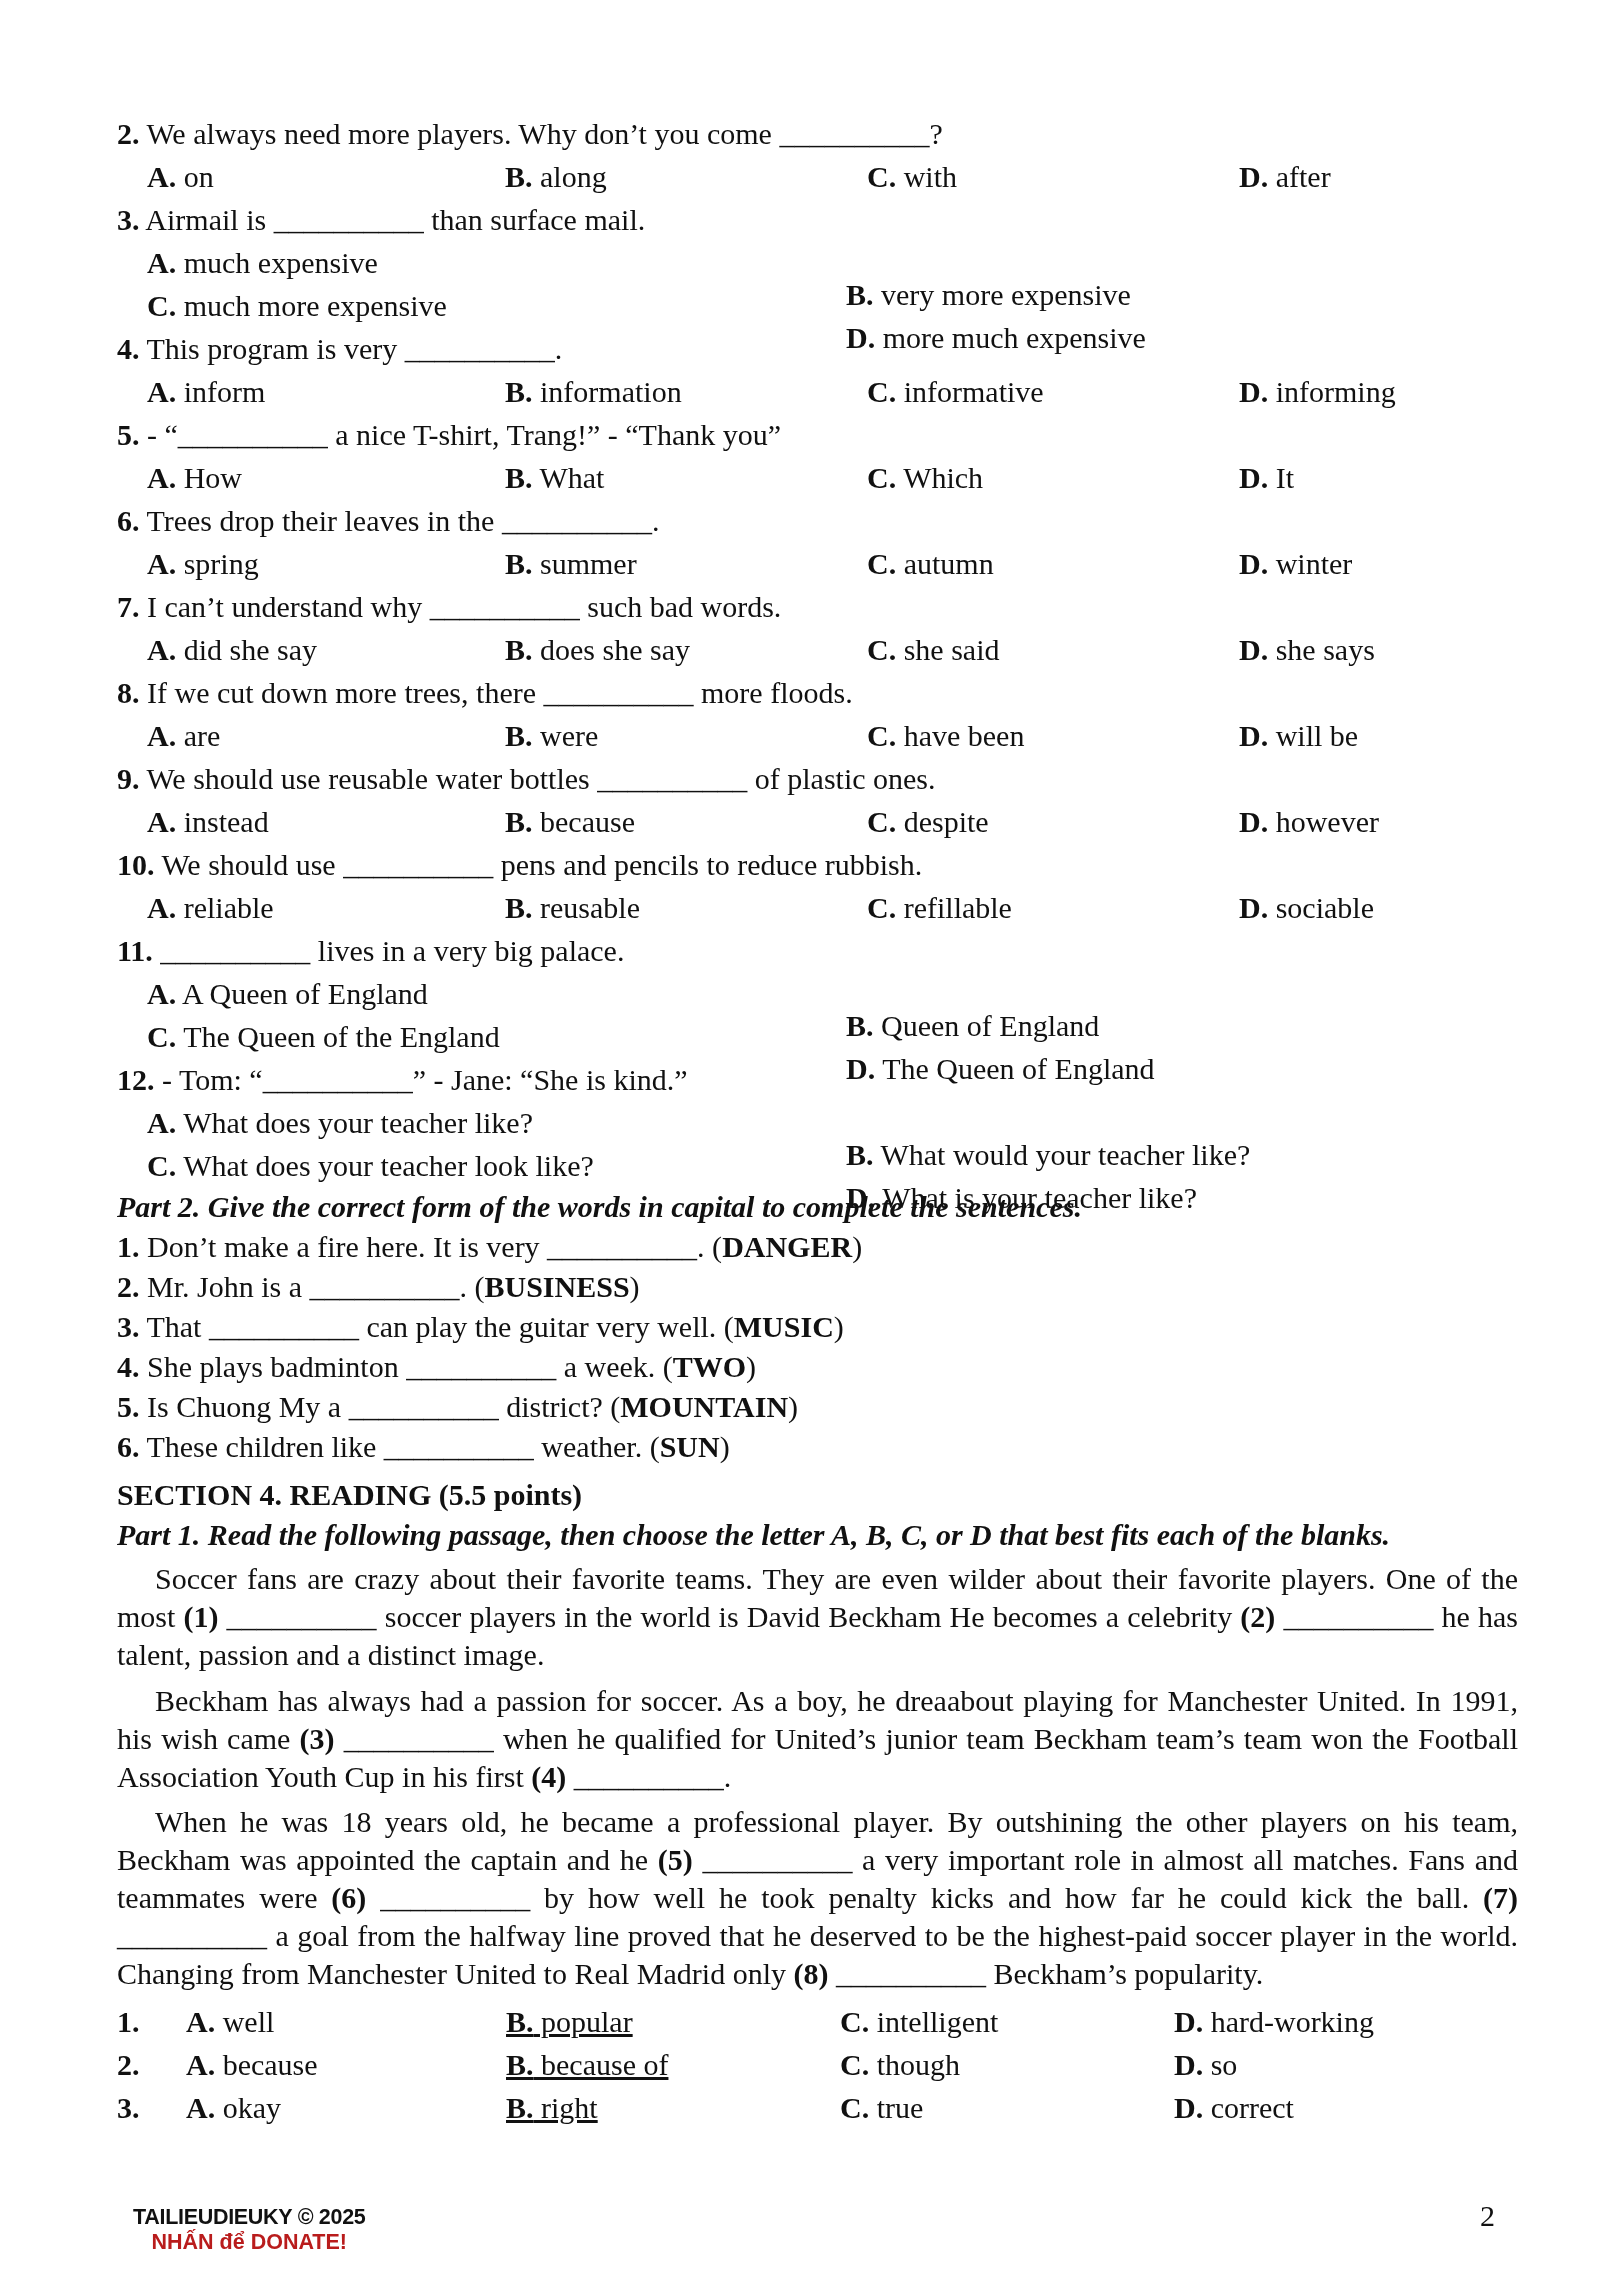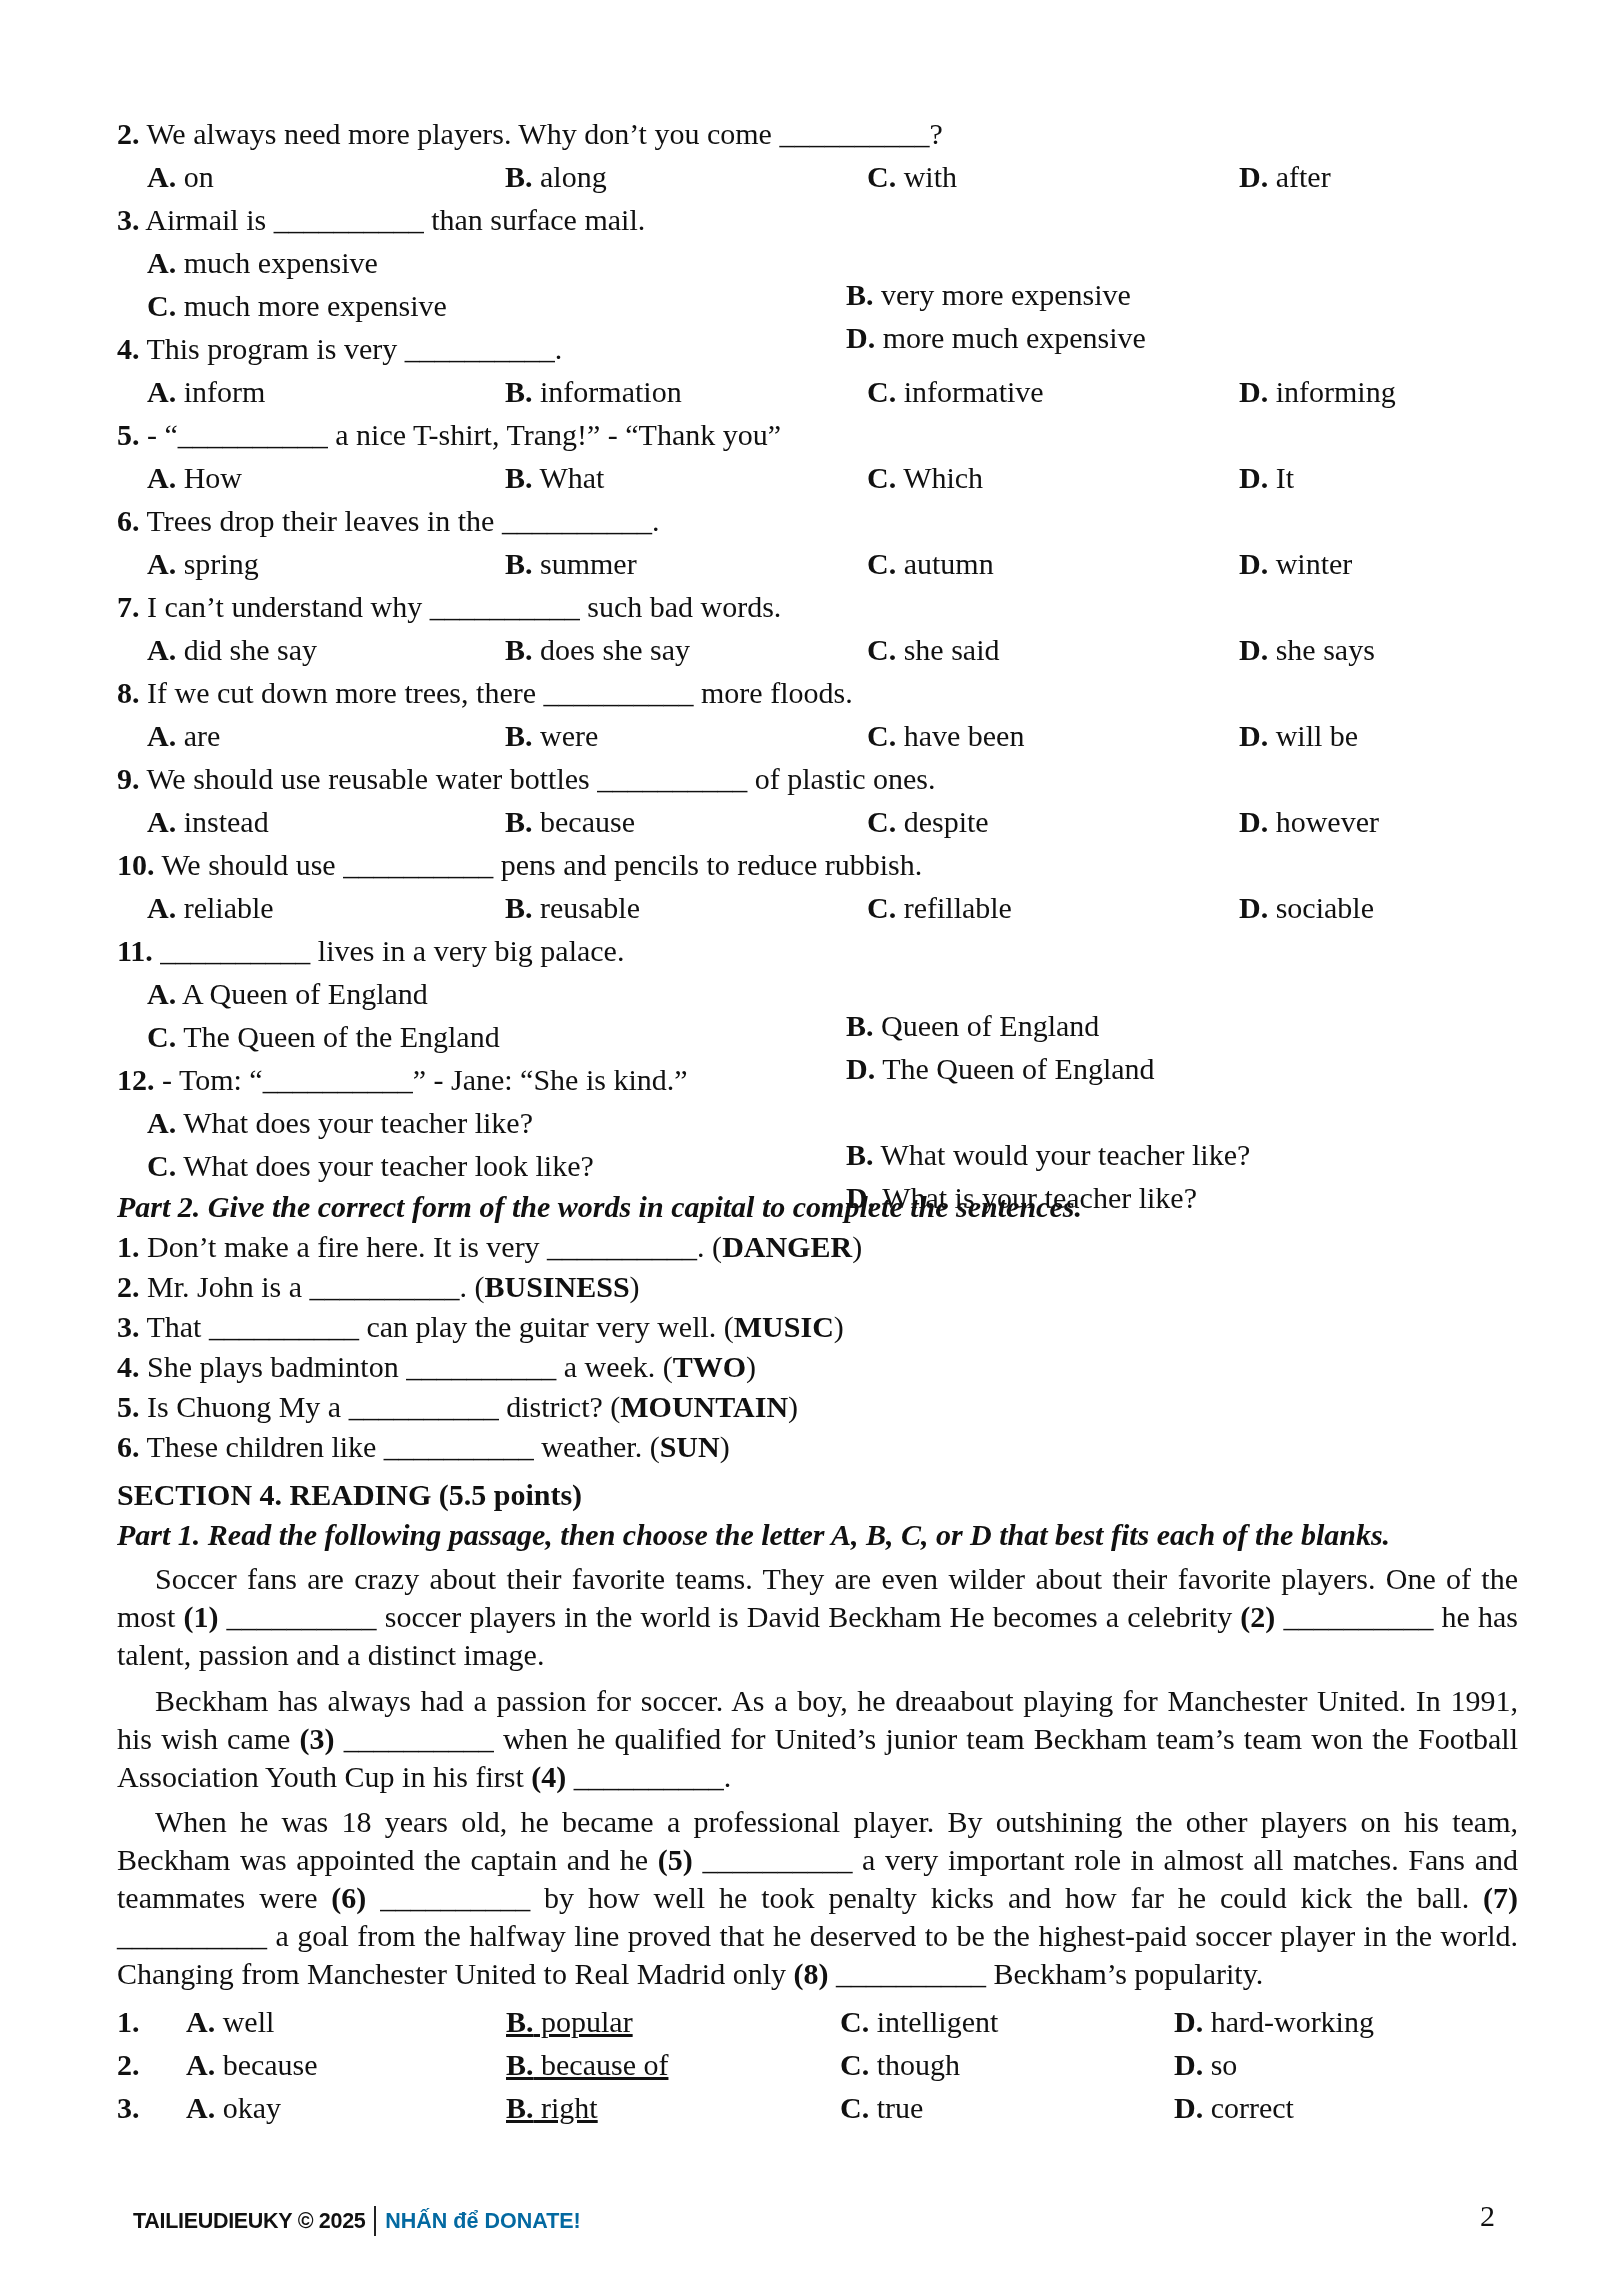--- a/index.html
+++ b/index.html
@@ -13,24 +13,24 @@
   .c2-0 { left:30px; } .c2-1 { left:729px;margin-top:32px; }
   b { font-weight:bold; }
   .ital { font-style:italic; font-weight:bold; height:40px; line-height:40px; white-space:nowrap; }
   .pline { height:40px; line-height:40px; white-space:nowrap; }
   .sec { font-weight:bold; height:40px; line-height:40px;margin-top:8px; }
   .para { text-align:justify; text-align-last:left; line-height:38px; text-indent:38px; margin:5.4px 0 7.2px 0; }
   .ropts { position:relative; height:43px; line-height:43px; white-space:nowrap; }
   .rnum { position:absolute; left:0; font-weight:bold; }
   .r0 { left:69px;text-align:right; } .r1 { left:389px;text-decoration:underline; } .r2 { left:723px; } .r3 { left:1057px; }
   .footer { position:absolute; left:133px; top:2205px; height:32px; display:flex; align-items:center;
-            font-family:"Liberation Sans", sans-serif; font-weight:bold; font-size:21.5px; }
+            font-family:"Liberation Sans", sans-serif; font-weight:bold; font-size:21.5px;flex-direction:column; }
   .footer .brand { color:#111; letter-spacing:-0.3px; }
   .footer .sep { width:1.8px; height:30px; background:#222; margin:0 9px; }
-  .footer .donate { color:#0369a1; }
+  .footer .donate { color:#b91c1c; }
   .pagenum { position:absolute; left:1480px; top:2199px; font-size:30px; }
 </style>
 </head>
 <body>
 
 <div class="page">
   <div id="part1">
       <div class="line"><b>2.</b> We always need more players. Why don’t you come __________?</div>
       <div class="opts">
         <span class="opt c4-0"><b>A.</b> on</span>

